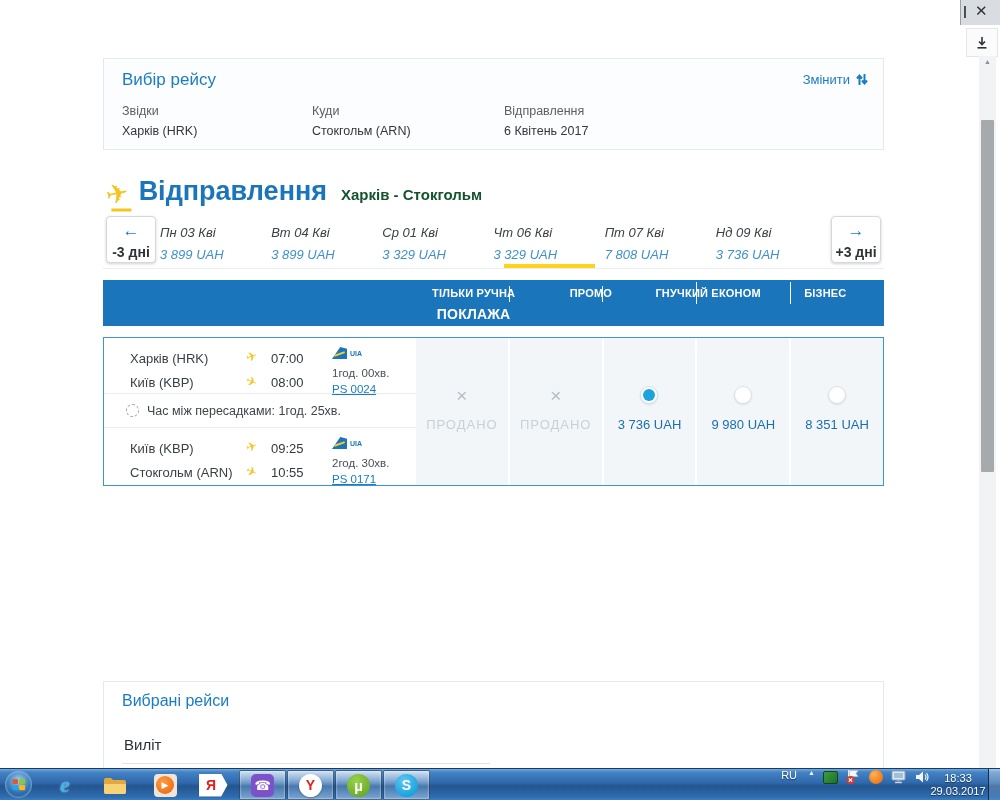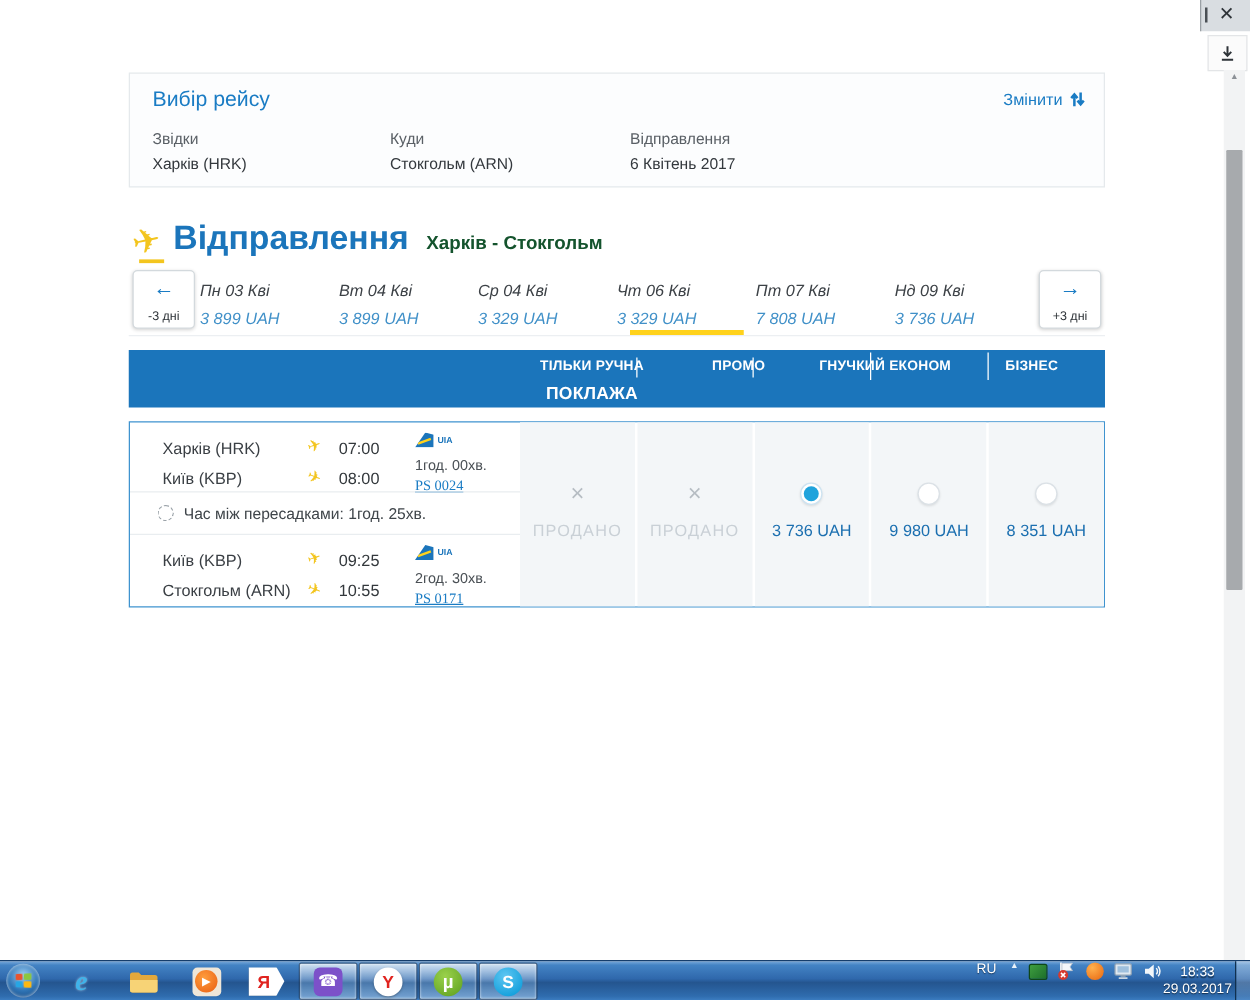--- a/index.html
+++ b/index.html
@@ -33,21 +33,21 @@
   .dep-plane { position:relative; top:3px; margin-right:10px; color:#f3c51e; font-size:27px; transform:rotate(-12deg); display:inline-block; }
   .dep-plane::after { content:""; position:absolute; left:2px; bottom:-2px; width:20px; height:3px; background:#f3c51e; transform:rotate(12deg); }
   .dep-title { font-size:27px; font-weight:bold; color:#1b75bb; margin-right:14px; }
   .dep-route { font-size:15px; font-weight:bold; color:#14532d;margin-top:16px; }
 
   
   .carousel { position:absolute; left:103px; top:213px; width:781px; height:56px; border-bottom:1px solid #eceff2; }
   .nav-btn { position:absolute; top:3px; width:50px; height:47px; background:#fff; border:1px solid #d3d9dd; border-radius:4px; box-shadow:0 1px 3px rgba(0,0,0,.18); text-align:center; cursor:pointer; }
   .nav-prev { left:3px; } .nav-next { right:3px; }
   .nav-arrow { font-size:17px; font-weight:bold; color:#1a7cc4; line-height:24px; display:block; margin-top:2px; }
-  .nav-lbl { font-size:10px; font-weight:normal; color:#2e3338; }
+  .nav-lbl { font-size:14px; font-weight:bold; color:#2e3338; }
   .days { position:absolute; left:57px; right:57px; top:0; height:100%; display:flex; }
   .day-tab { flex:1; text-align:left; padding-top:12px; position:relative; cursor:pointer;font-style:italic; }
   .day-name { font-size:13px; color:#3c4146; }
   .day-price { font-size:13px; color:#4090c8; margin-top:7px; }
   .day-tab.selected .underline { position:absolute; left:10px; right:10px; bottom:0; height:4px; background:#ffd21c; }
   .day-tab .underline { display:none; }
   .day-tab.selected .underline { display:block; }
 
   
   .fare-bar { position:absolute; left:103px; top:280px; width:781px; height:46px; background:#1b75bb; }
@@ -71,21 +71,21 @@
   .pl-takeoff { top:11px; transform:rotate(-18deg); }
   .pl-landing { top:36px; transform:rotate(22deg); }
   .seg .t1,.seg .t2 { position:absolute; left:167px; font-size:13px; color:#33383c; }
   .seg .t1 { top:13px; } .seg .t2 { top:37px; }
   .airline { position:absolute; left:228px; top:7px; }
   .uia-logo { display:inline-flex; align-items:center; gap:3px; }
   .uia-fin { width:15px; height:12px; background:#1b75bb; clip-path:polygon(0 100%, 55% 0, 100% 15%, 100% 100%); position:relative; }
   .uia-fin::after { content:""; position:absolute; left:2px; top:6px; width:11px; height:2px; background:#ffd21c; transform:rotate(-20deg); }
   .uia-name { font-size:7px; font-weight:bold; color:#1b75bb; }
   .airline .dur { font-size:11.5px; color:#4a5055; margin-top:4px; }
-  .airline .fno { font-size:11.5px; color:#1a7cc4; text-decoration:underline; margin-top:4px; display:inline-block; cursor:pointer;font-family:Liberation Serif, serif; }
+  .airline .fno { font-size:11.5px; color:#1a7cc4; text-decoration:underline; margin-top:4px; display:inline-block; cursor:pointer; }
   .layover { position:absolute; left:0; top:55px; width:312px; height:35px; border-top:1px solid #e9edf0; border-bottom:1px solid #e9edf0; display:flex; align-items:center; padding-left:22px; }
   .transfer-ic { width:13px; height:13px; border:1.5px dashed #9aa2a8; border-radius:50%; margin-right:8px; flex:none; }
   .layover-txt { font-size:12.5px; color:#3f454a; }
   .fare-cells { position:absolute; left:312px; top:0; right:0; bottom:0; display:flex; gap:2px; background:#fff; }
   .fcell { flex:1; background:#f3f6f8; display:flex; flex-direction:column; align-items:center; justify-content:center; padding-bottom:6px; cursor:pointer; }
   .sold-x { font-size:19px; color:#b6bdc3; line-height:19px; }
   .sold-lbl { font-size:13px; color:#c9d0d6; letter-spacing:1px; margin-top:12px; }
   .radio { width:18px; height:18px; border-radius:50%; background:#fff; border:1px solid #dbe1e6; box-shadow:0 1px 2px rgba(0,0,0,.10); display:flex; align-items:center; justify-content:center; }
   .radio .dot { display:none; width:12px; height:12px; border-radius:50%; background:#1fa3dc; }
   .radio.on { border-color:#cde3f1; }
@@ -191,21 +191,21 @@
         <div class="day-name">Пн 03 Кві</div>
         <div class="day-price">3 899 UAH</div>
 
       </div>
       <div class="day-tab">
         <div class="day-name">Вт 04 Кві</div>
         <div class="day-price">3 899 UAH</div>
 
       </div>
       <div class="day-tab">
-        <div class="day-name">Ср 04 Кві</div>
+        <div class="day-name">Ср 01 Кві</div>
         <div class="day-price">3 329 UAH</div>
 
       </div>
       <div class="day-tab selected">
         <div class="day-name">Чт 06 Кві</div>
         <div class="day-price">3 329 UAH</div>
         <span class="underline"></span>
       </div>
       <div class="day-tab">
         <div class="day-name">Пт 07 Кві</div>
@@ -309,20 +309,25 @@
         <span class="radio"></span>
         <span class="fprice">9 980 UAH</span>
       </div>
       <div class="fcell">
         <span class="radio"></span>
         <span class="fprice">8 351 UAH</span>
       </div>
     </div>
   </div>
 
+  <div class="panel sel-panel">
+    <div class="sel-title">Вибрані рейси</div>
+    <div class="sel-dep">Виліт</div>
+    <div class="sel-line"></div>
+  </div>
 
   <div class="taskbar">
     <div class="orb">
       <span class="winflag">
           <i class="wf1"></i>
           <i class="wf2"></i>
           <i class="wf3"></i>
           <i class="wf4"></i>
         </span>
     </div>

